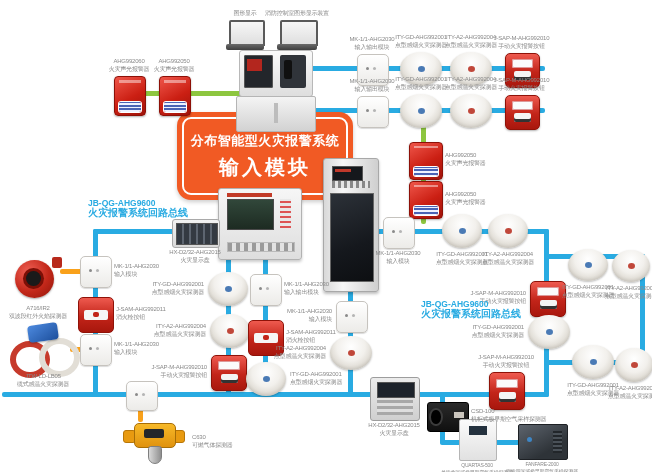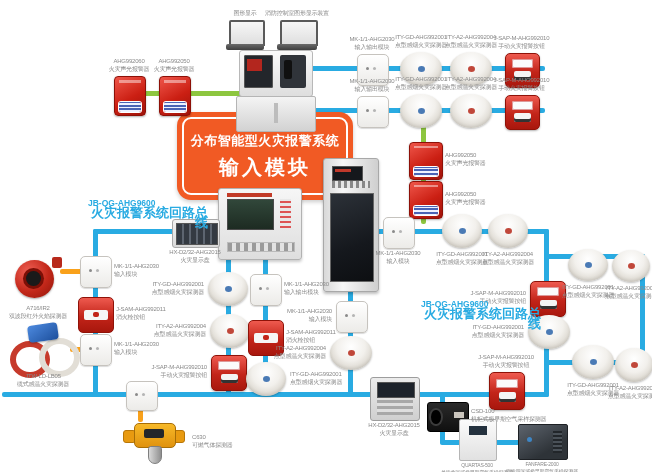--- a/index.html
+++ b/index.html
@@ -14,21 +14,21 @@
   .t1{color:#fff;font-size:13px;font-weight:bold;letter-spacing:.5px;white-space:nowrap;}
   .t2{color:#fff;font-size:20px;font-weight:bold;letter-spacing:3px;white-space:nowrap;}
   
   .dlabel{position:absolute;z-index:4;color:#8a8a8a;text-align:center;line-height:7.5px;}
   .dlabel span{display:block;font-size:6px;letter-spacing:-0.2px;}
   .dlabel.pos-left{text-align:right;}
   .dlabel.pos-right{text-align:left;}
   .dlabel.pos-below-sm span{font-size:5px;line-height:6.5px;}
   .bus-label{position:absolute;z-index:4;color:#29abe2;font-weight:bold;line-height:10px;text-align:left;}
   .bus-label .m{display:block;font-size:8.5px;}
-  .bus-label .n{display:block;font-size:13px;text-align:right;}
+  .bus-label .n{display:block;font-size:10px;}
   
   .device{position:absolute;z-index:3;}
   .device>div{position:absolute;}
   .d-smoke .dome,.d-heat .dome{left:0;top:0;width:100%;height:100%;border-radius:50%;
      background:radial-gradient(circle at 50% 32%,#ffffff 0%,#f2f0ec 45%,#dcd8d0 72%,#c2bdb2 100%);
      box-shadow:0 1px 2px rgba(0,0,0,.25),inset 0 -2px 3px rgba(0,0,0,.08);}
   .d-smoke .dot,.d-heat .dot{left:50%;top:42%;width:7px;height:6px;margin-left:-3.5px;border-radius:50%;background:#4a7ab5;}
   .d-heat .dot{background:#c0473a;}
   .d-module .mbody{left:0;top:0;width:100%;height:100%;background:linear-gradient(#ffffff,#ecebe8);
      border:1px solid #c6c3be;border-radius:5px;box-shadow:0 1px 1px rgba(0,0,0,.15);}

